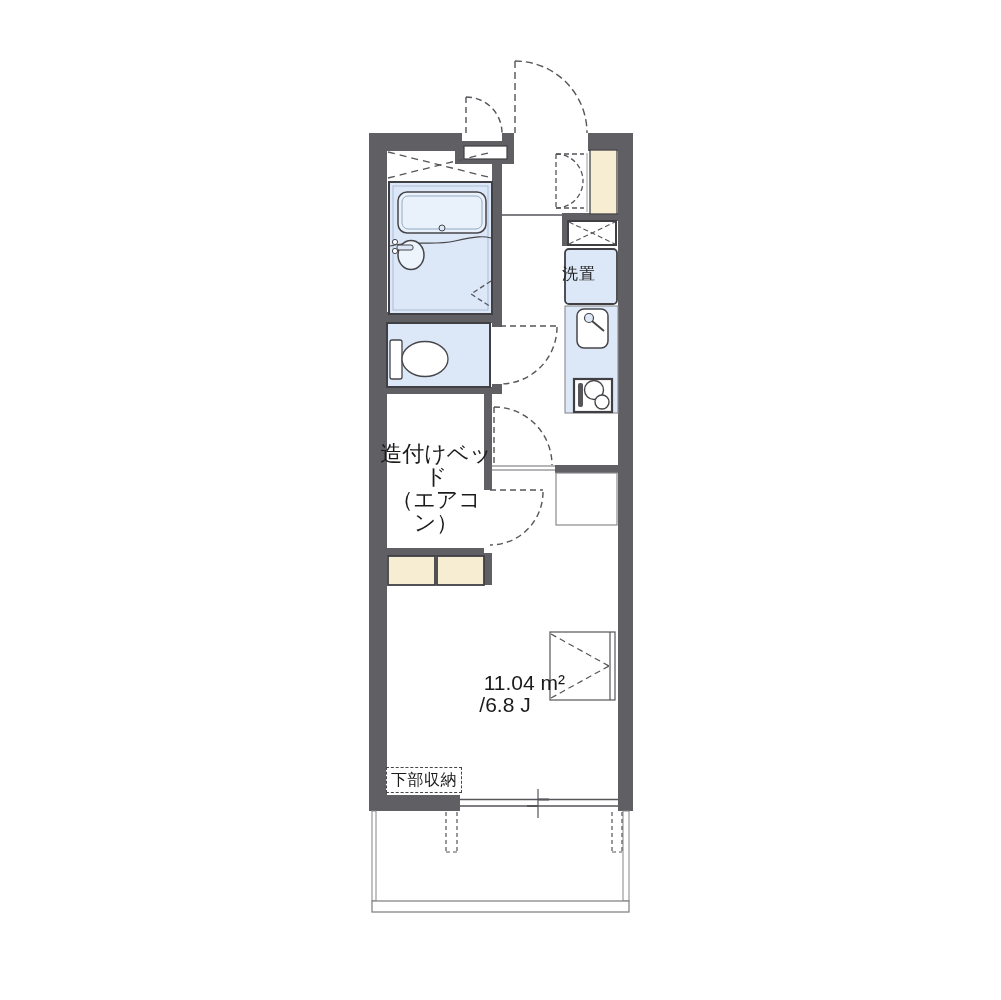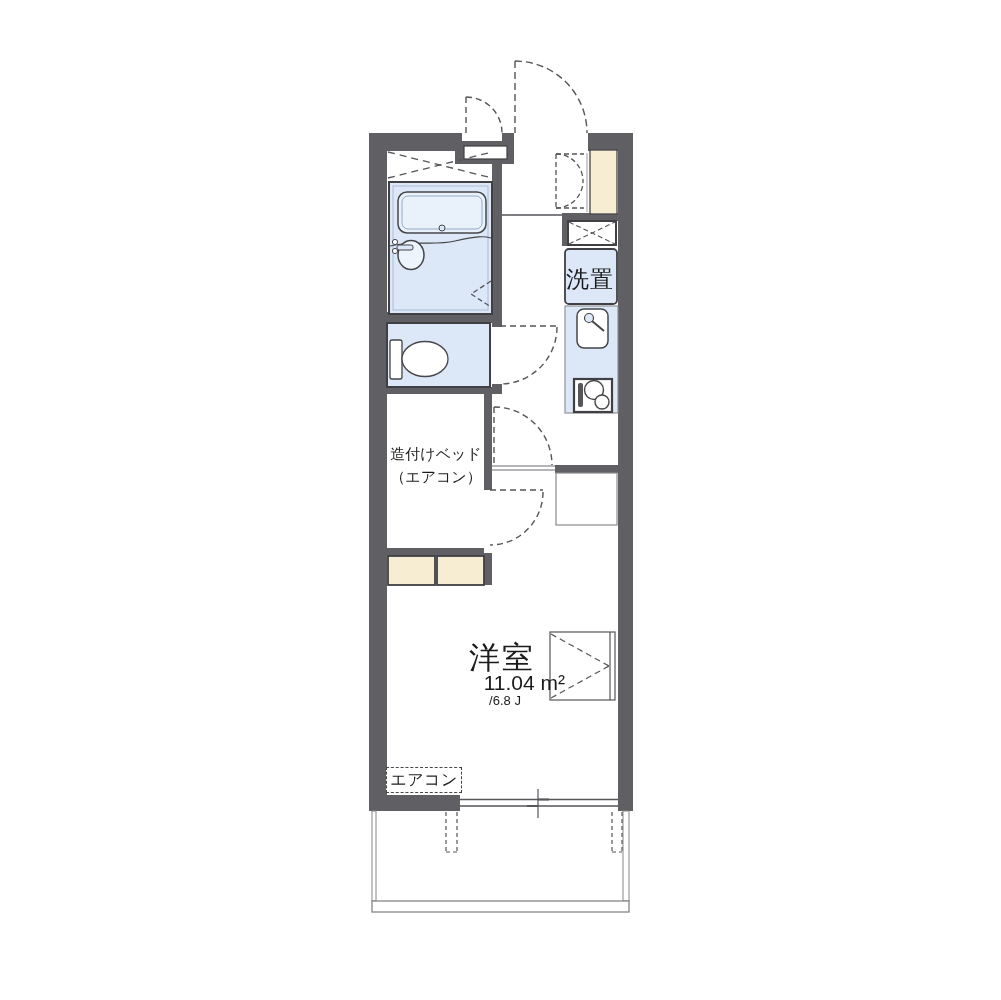--- a/index.html
+++ b/index.html
@@ -1,24 +1,24 @@
 <!DOCTYPE html>
 <html><head>
 <meta charset="utf-8">
 <style>
   html,body{margin:0;padding:0;background:#fff;}
   .stage{position:relative;width:1001px;height:1000px;background:#ffffff;overflow:hidden;
          font-family:"Liberation Sans","DejaVu Sans",sans-serif;color:#1b1b1b;}
   .stage svg{position:absolute;left:0;top:0;}
   .lbl{position:absolute;color:#1b1b1b;}
-  .bed-label{left:374px;top:442px;width:124px;text-align:center;font-size:15px;line-height:23px;}
-  .washer-label{left:562px;top:264px;width:56px;text-align:center;font-size:23px;letter-spacing:1px;}
+  .bed-label{left:374px;top:442px;width:124px;text-align:center;font-size:22px;line-height:23px;}
+  .washer-label{left:562px;top:264px;width:56px;text-align:left;font-size:16px;letter-spacing:1px;}
   .room-name{left:440px;top:637px;width:124px;text-align:center;font-size:31px;letter-spacing:2px;}
   .room-sqm{left:445px;top:671px;width:120px;text-align:right;font-size:21px;}
-  .room-jo{left:445px;top:693px;width:120px;text-align:center;font-size:13px;}
+  .room-jo{left:445px;top:693px;width:120px;text-align:center;font-size:21px;}
   .aircon-box{position:absolute;left:386px;top:767px;width:74px;height:24px;
               border:1.5px dashed #46464a;background:#fff;text-align:center;
               font-size:16px;line-height:24px;letter-spacing:0.5px;}
 </style>
 </head>
 <body>
 
 <div class="stage">
 
 <svg width="1001" height="1000" viewBox="0 0 1001 1000">
@@ -180,21 +180,20 @@
   </g>
 </svg>
 
 <div class="lbl bed-label">
   <div>造付けベッド</div>
   <div>（エアコン）</div>
 </div>
 
 <div class="lbl washer-label">洗置</div>
 
-<div class="lbl room-name">洋室</div>
 <div class="lbl room-sqm">11.04 m²</div>
 <div class="lbl room-jo">/6.8 J</div>
 
 <div class="aircon-box">
-  <span>エアコン</span>
+  <span>下部収納</span>
 </div>
 
 </div>
 
 </body></html>

